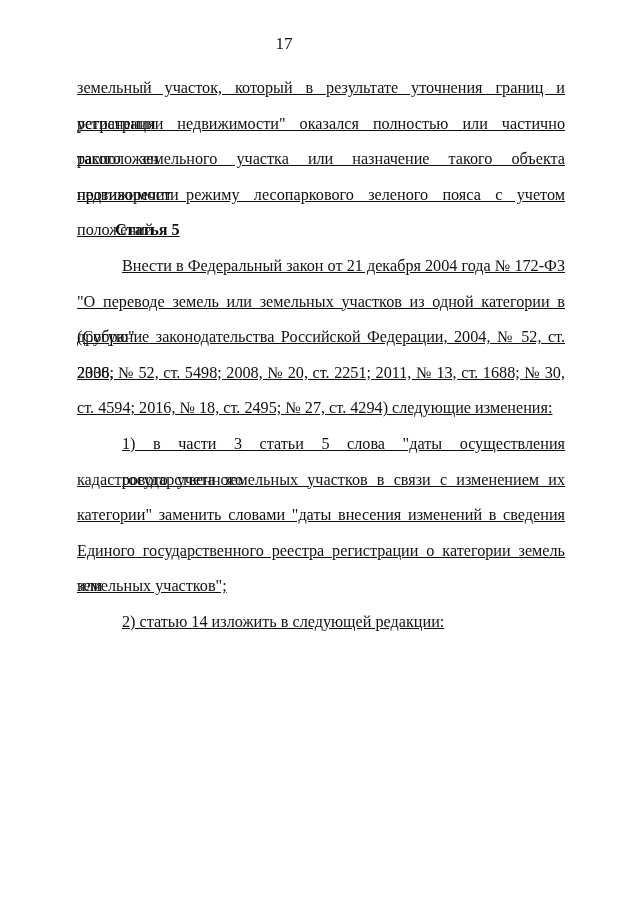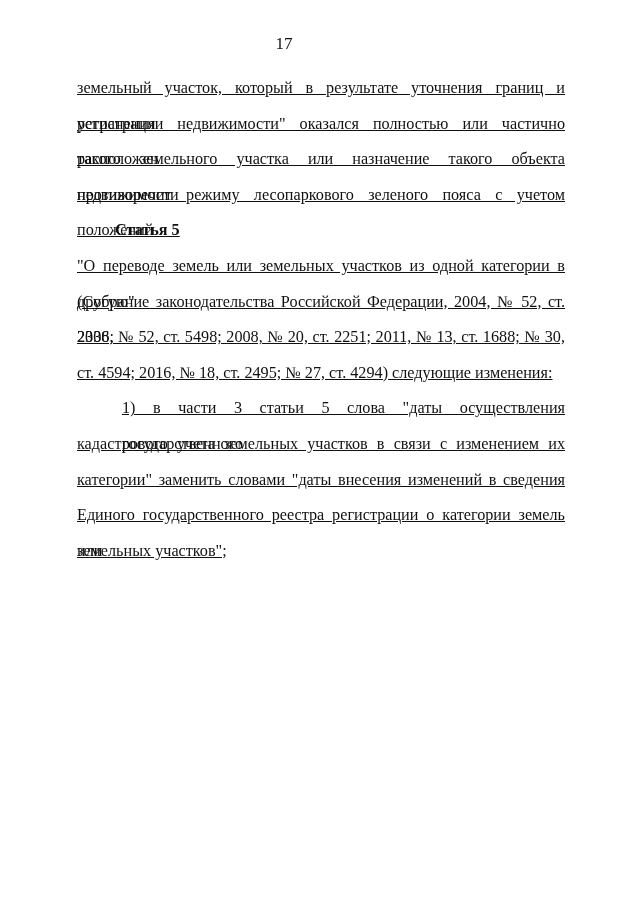--- a/index.html
+++ b/index.html
@@ -66,28 +66,32 @@
   <div>
     <span class="line justify">земельный участок, который в результате уточнения границ и устранения</span>
     <span class="line justify">регистрации недвижимости" оказался полностью или частично расположен</span>
     <span class="line justify">такого земельного участка или назначение такого объекта недвижимости</span>
     <span class="line justify">противоречит режиму лесопаркового зеленого пояса с учетом положений</span>
   </div>
 
   <div class="line heading">Статья 5</div>
 
   <div>
+    <span class="line justify indent">Внести в Федеральный закон от 21 декабря 2004 года № 172-ФЗ</span>
     <span class="line justify">"О переводе земель или земельных участков из одной категории в другую"</span>
     <span class="line justify">(Собрание законодательства Российской Федерации, 2004, № 52, ст. 2338;</span>
     <span class="line justify">2006, № 52, ст. 5498; 2008, № 20, ст. 2251; 2011, № 13, ст. 1688; № 30,</span>
     <span class="line">ст. 4594; 2016, № 18, ст. 2495; № 27, ст. 4294) следующие изменения:</span>
   </div>
 
   <div>
     <span class="line justify indent">1) в части 3 статьи 5 слова "даты осуществления государственного</span>
     <span class="line justify">кадастрового учета земельных участков в связи с изменением их</span>
     <span class="line justify">категории" заменить словами "даты внесения изменений в сведения</span>
     <span class="line justify">Единого государственного реестра регистрации о категории земель или</span>
     <span class="line">земельных участков";</span>
   </div>
 
+  <div>
+    <span class="line indent">2) статью 14 изложить в следующей редакции:</span>
+  </div>
 
 </div>
 
 </body></html>

